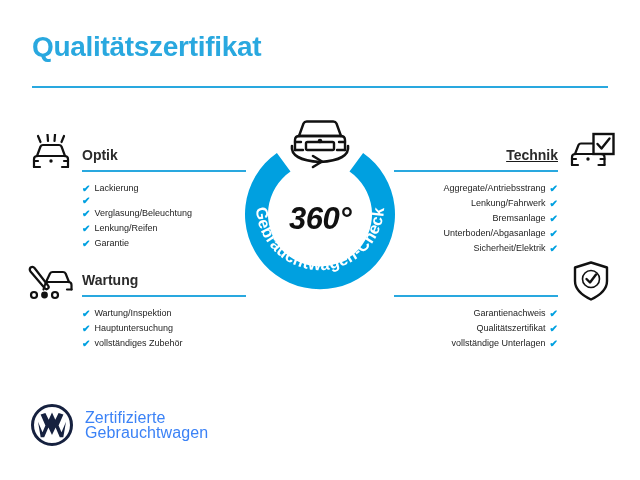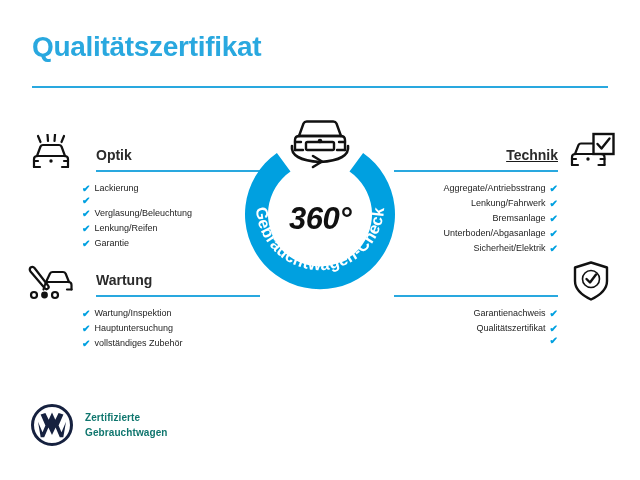--- a/index.html
+++ b/index.html
@@ -43,21 +43,21 @@
     font-size:9px;line-height:15px;color:#242424;
     white-space:nowrap;display:flex;align-items:center;gap:4px;
   }
   .check{
     color:#00A0E0;font-size:10px;font-weight:bold;line-height:1;
     display:inline-block;
   }
 
   
   .sec-left{left:82px;}
-  .sec-left .sec-head{width:164px;margin-left:14px;}
+  .sec-left .sec-head{width:164px;}
   .sec-left .item{justify-content:flex-start;}
 
   
   .sec-right{right:82px;text-align:right;}
   .sec-right .sec-head{width:164px;text-decoration:underline;}
   .sec-right .sec-title{text-align:right;}
   .sec-right .item{justify-content:flex-end;}
 
   #sec-optik{top:146px;}
   #sec-wartung{top:271px;}
@@ -87,21 +87,21 @@
     font-style:italic;
   }
   .badge-car{
     position:absolute;left:48px;top:-6px;width:80px;height:62px;
   }
 
   
   .footer{position:absolute;left:31px;top:404px;display:flex;align-items:center;gap:12px;}
   .vw-mark{width:42px;height:42px;}
   .vw-text{
-    font-size:10px;font-weight:bold;line-height:15px;color:#0f766e;
+    font-size:16px;font-weight:normal;line-height:15px;color:#3b82f6;
     letter-spacing:0.1px;
   }
 </style>
 </head>
 <body>
 
 <div class="page">
 
   <div class="title">Qualitätszertifikat</div>
   <div class="title-rule"></div>
@@ -254,20 +254,21 @@
     <div class="items">
       <div class="item">
         <span>Garantienachweis</span>
         <span class="check">✔</span>
       </div>
       <div class="item">
         <span>Qualitätszertifikat</span>
         <span class="check">✔</span>
       </div>
       <div class="item">
+        <span>vollständige Unterlagen</span>
         <span class="check">✔</span>
       </div>
     </div>
   </div>
 
   <div class="badge">
     <svg width="176" height="176" viewBox="0 0 176 176">
       <defs>
         <path id="arcpath" d="M 24 88 A 64 64 0 0 0 152 88"></path>
       </defs>

